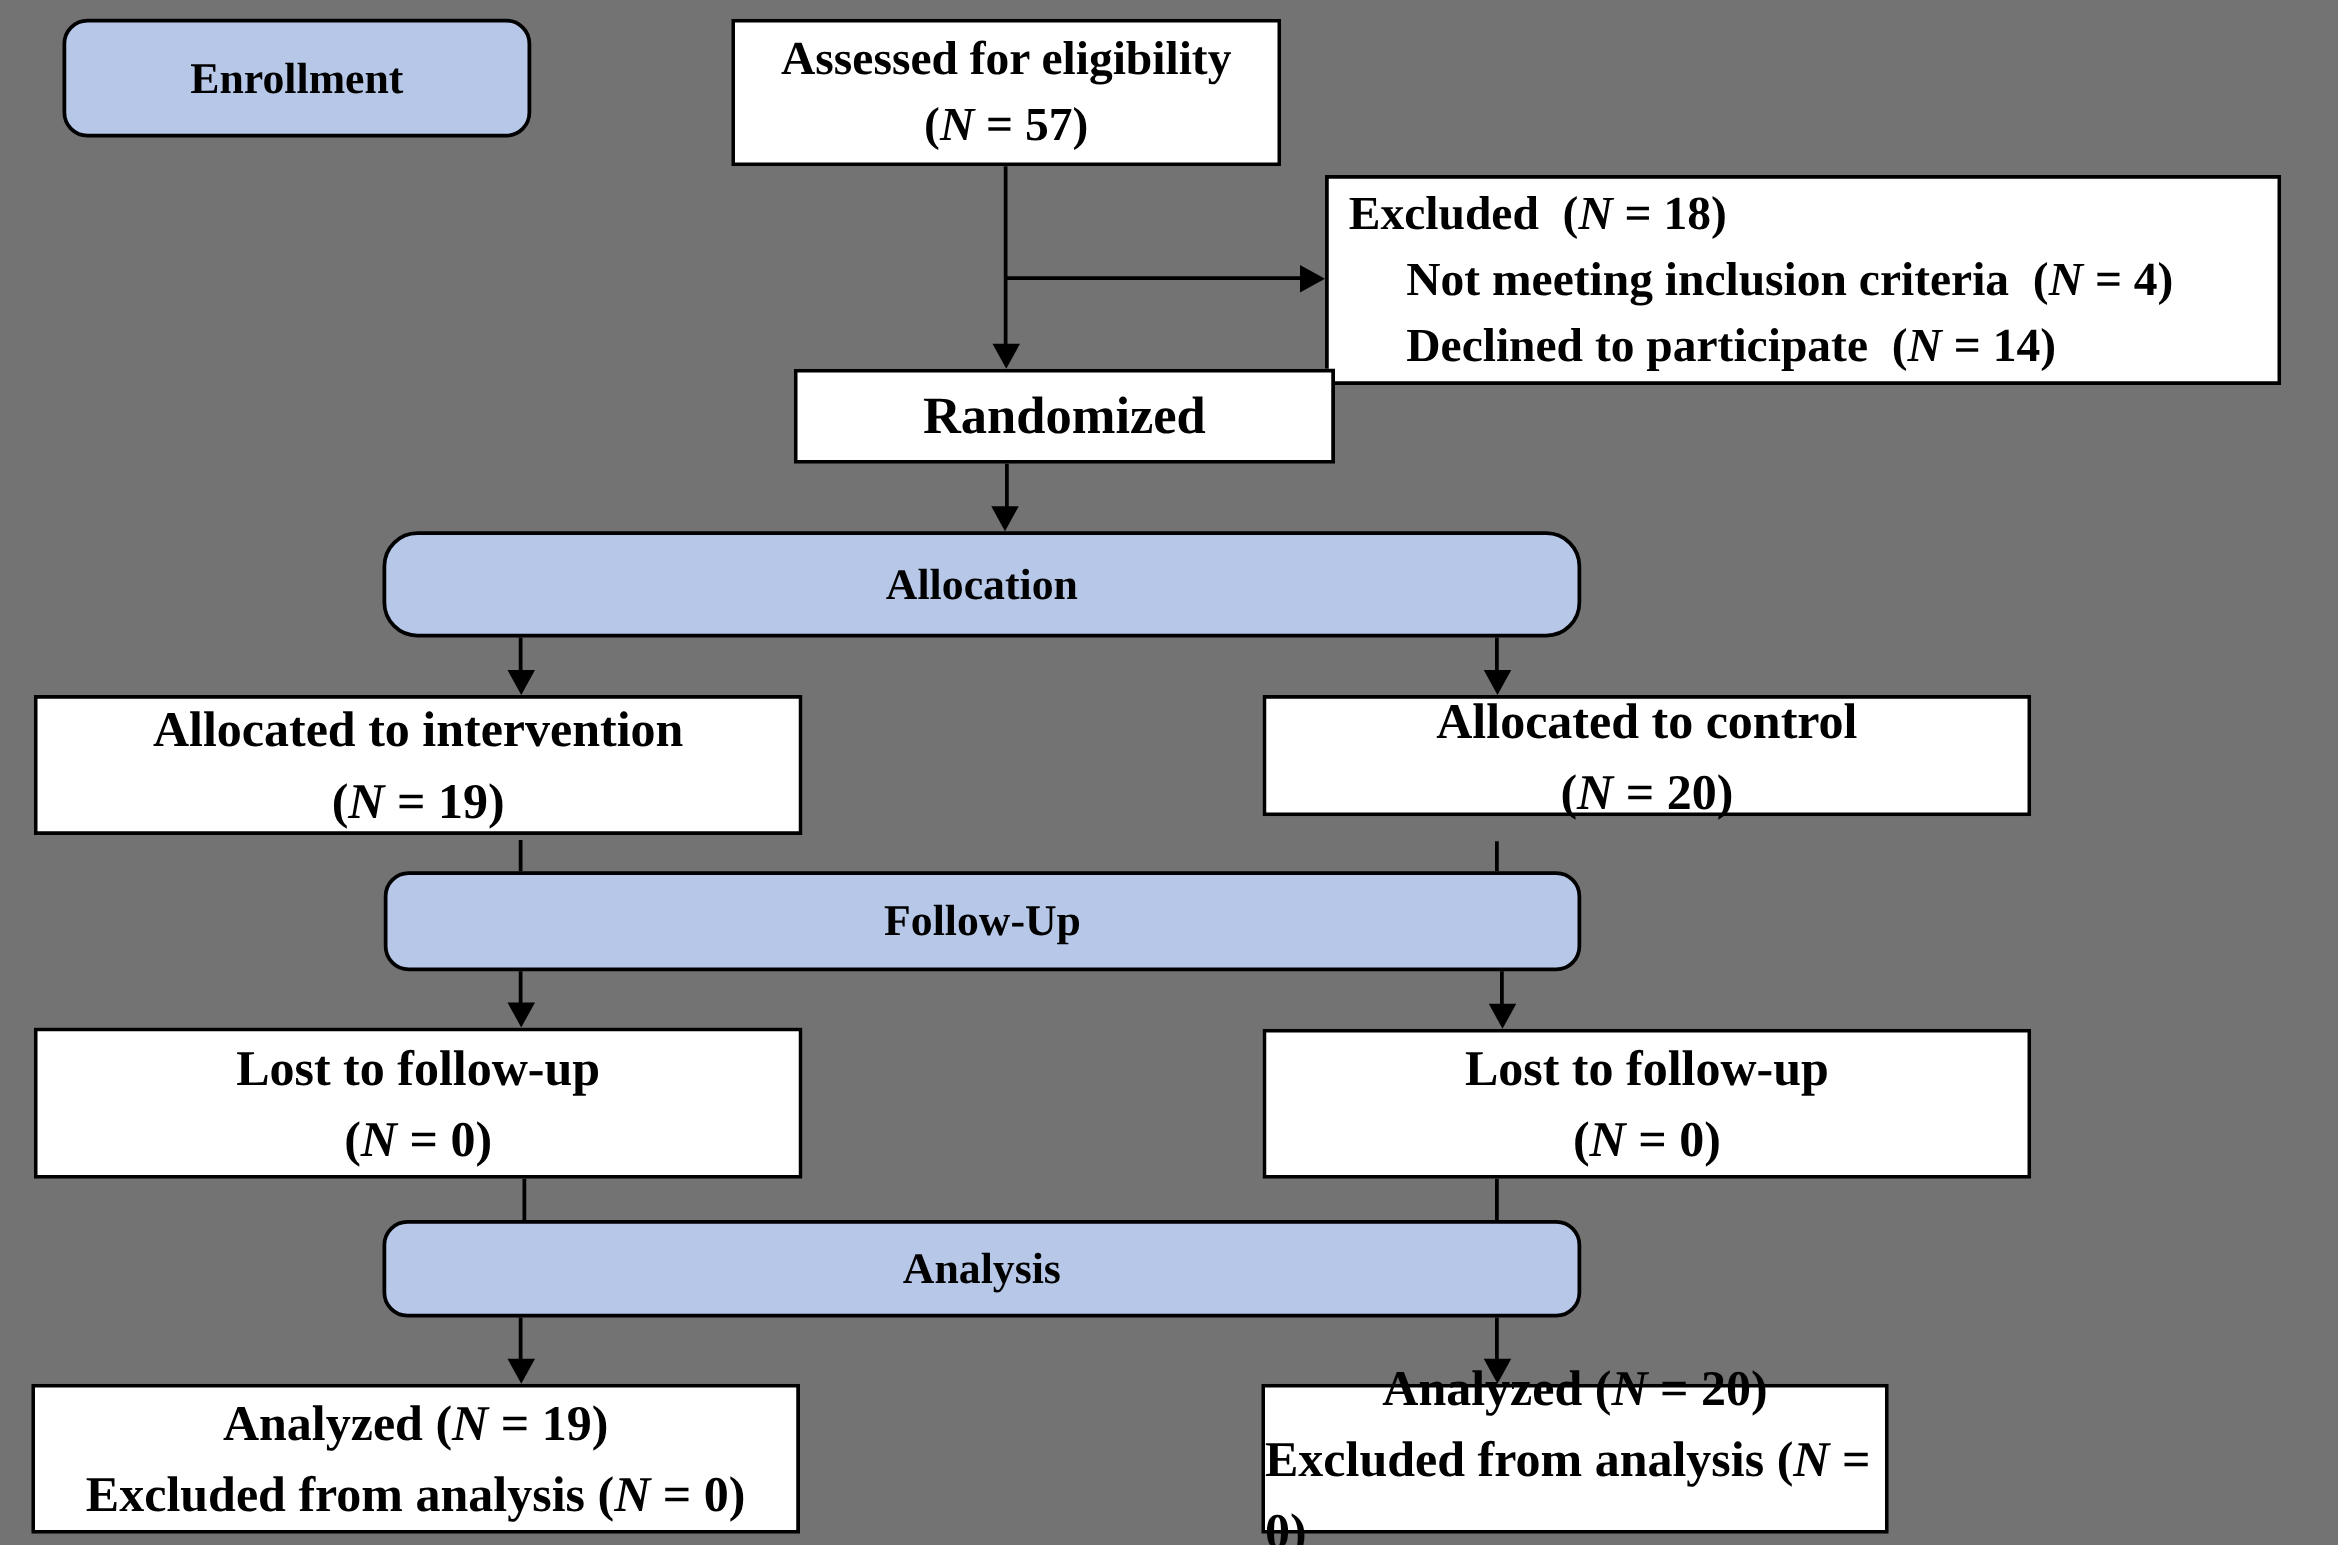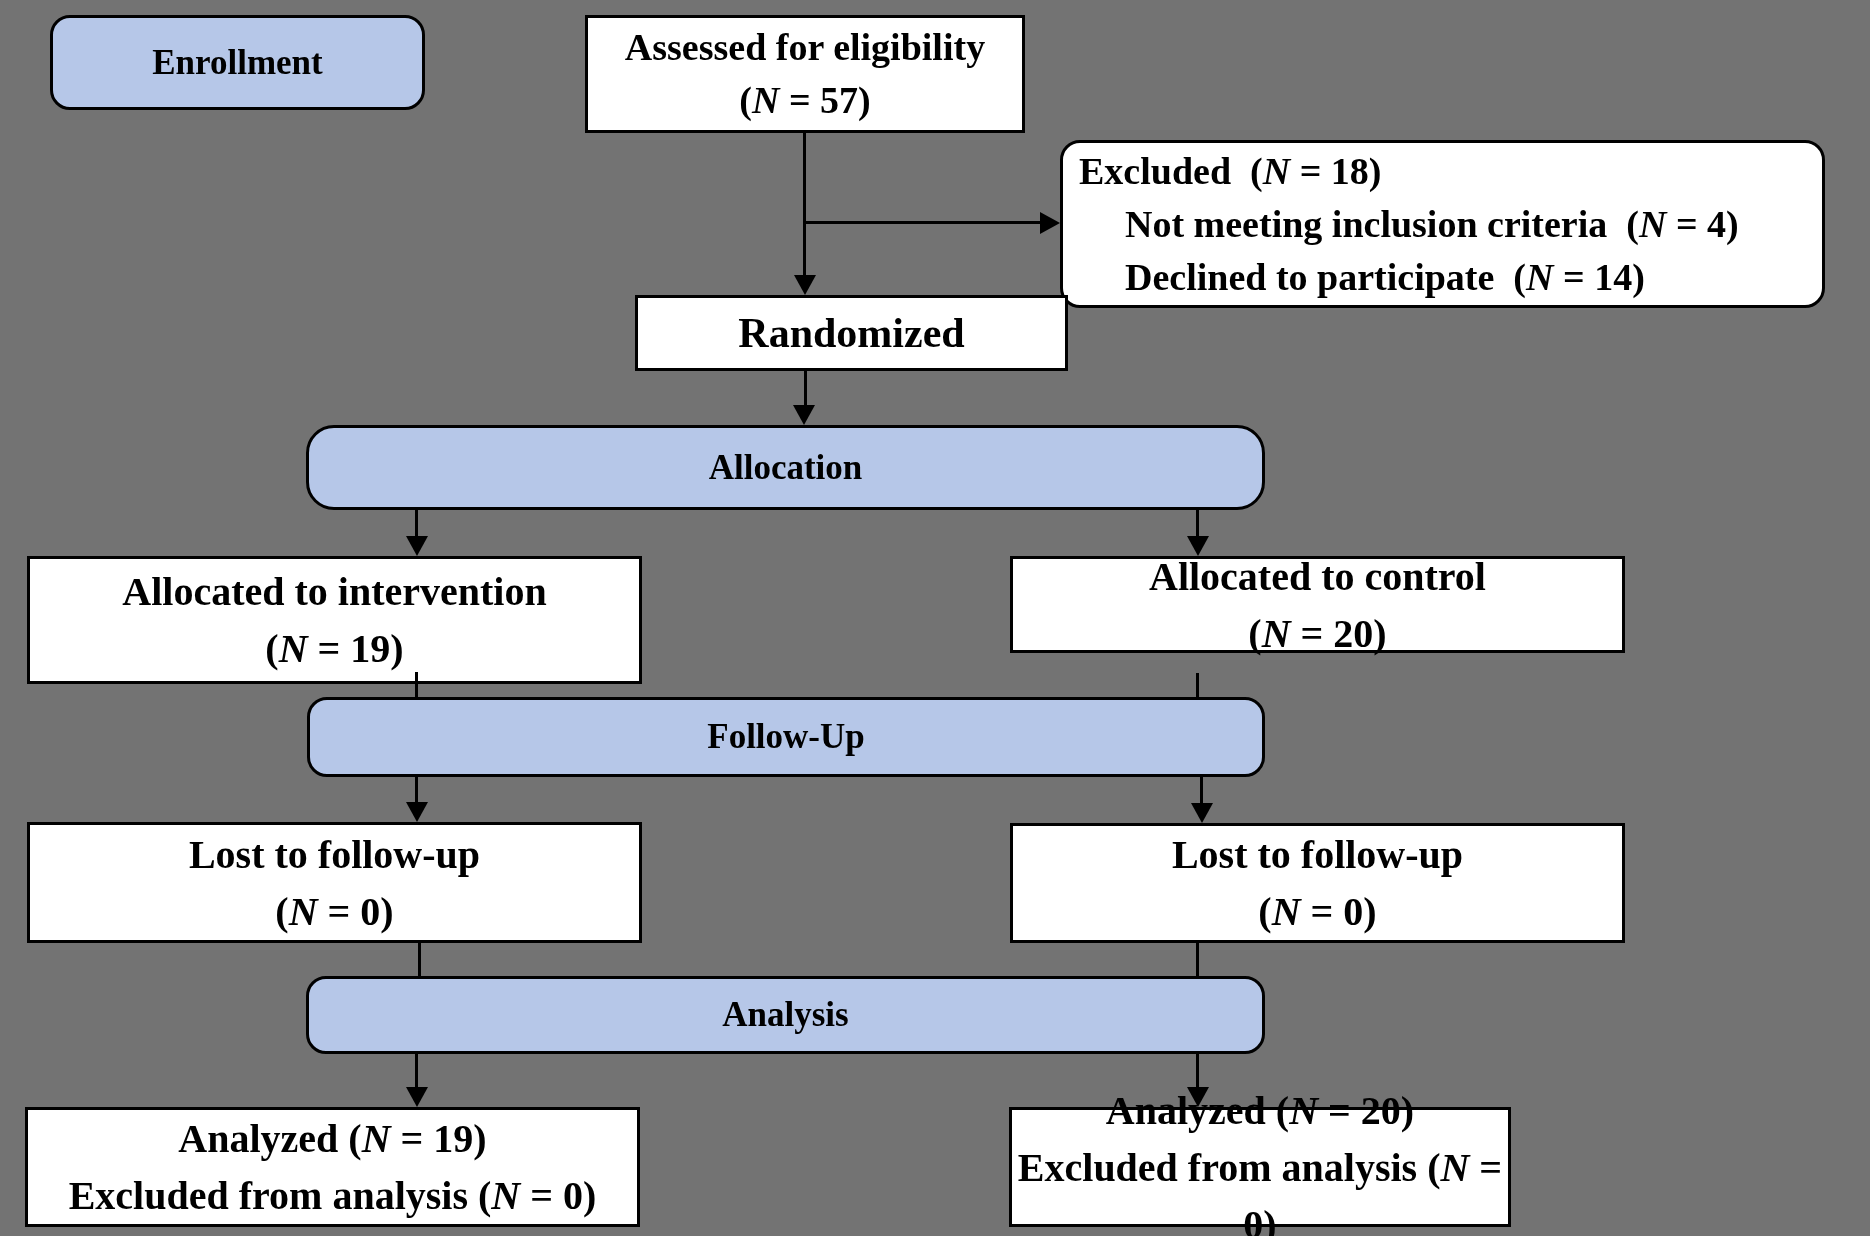--- a/index.html
+++ b/index.html
@@ -14,21 +14,20 @@
   }
   .box{
     position:absolute;
     box-sizing:border-box;
     border:3px solid var(--line,#000);
     background:var(--box-fill,#fff);
     display:flex;
     flex-direction:column;
     justify-content:center;
     align-items:center;
-    text-align:center;
   }
   .banner{
     position:absolute;
     box-sizing:border-box;
     border:3px solid var(--line,#000);
     background:var(--banner-fill,#b6c7e8);
     border-radius:20px;
     display:flex;
     justify-content:center;
     align-items:center;
@@ -64,35 +63,35 @@
 
   <div class="banner" style="left:50px;top:15px;width:375px;height:95px;">
     <span class="ln">Enrollment</span>
   </div>
 
   <div class="box fs38" style="left:585px;top:15px;width:440px;height:118px;">
     <span class="ln">Assessed for eligibility</span>
     <span class="ln">(<i>N</i> = 57)</span>
   </div>
 
-  <div class="box fs38 leftalign" style="left:1060px;top:140px;width:765px;height:168px;border-radius:20px;">
+  <div class="box fs38 leftalign" style="left:1060px;top:140px;width:765px;height:168px;">
     <span class="ln">Excluded  (<i>N</i> = 18)</span>
     <span class="ln indent">Not meeting inclusion criteria  (<i>N</i> = 4)</span>
     <span class="ln indent">Declined to participate  (<i>N</i> = 14)</span>
   </div>
 
   <div class="box fs42" style="left:635px;top:295px;width:433px;height:76px;">
     <span class="ln">Randomized</span>
   </div>
 
   <div class="banner" style="left:306px;top:425px;width:959px;height:85px;border-radius:28px;">
     <span class="ln">Allocation</span>
   </div>
 
-  <div class="box fs40" style="left:27px;top:556px;width:615px;height:128px;">
+  <div class="box fs40" style="left:27px;top:556px;width:615px;height:112px;">
     <span class="ln">Allocated to intervention</span>
     <span class="ln">(<i>N</i> = 19)</span>
   </div>
 
   <div class="box fs40" style="left:1010px;top:556px;width:615px;height:97px;">
     <span class="ln">Allocated to control</span>
     <span class="ln">(<i>N</i> = 20)</span>
   </div>
 
   <div class="banner" style="left:307px;top:697px;width:958px;height:80px;">

